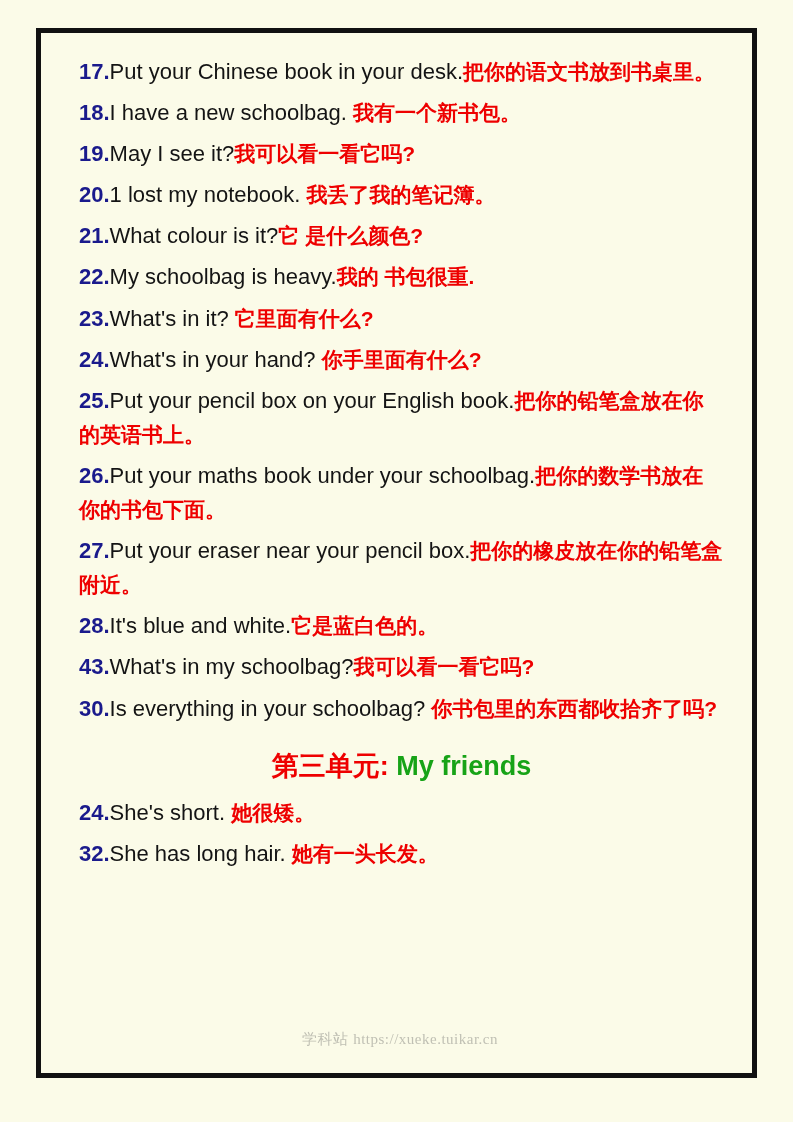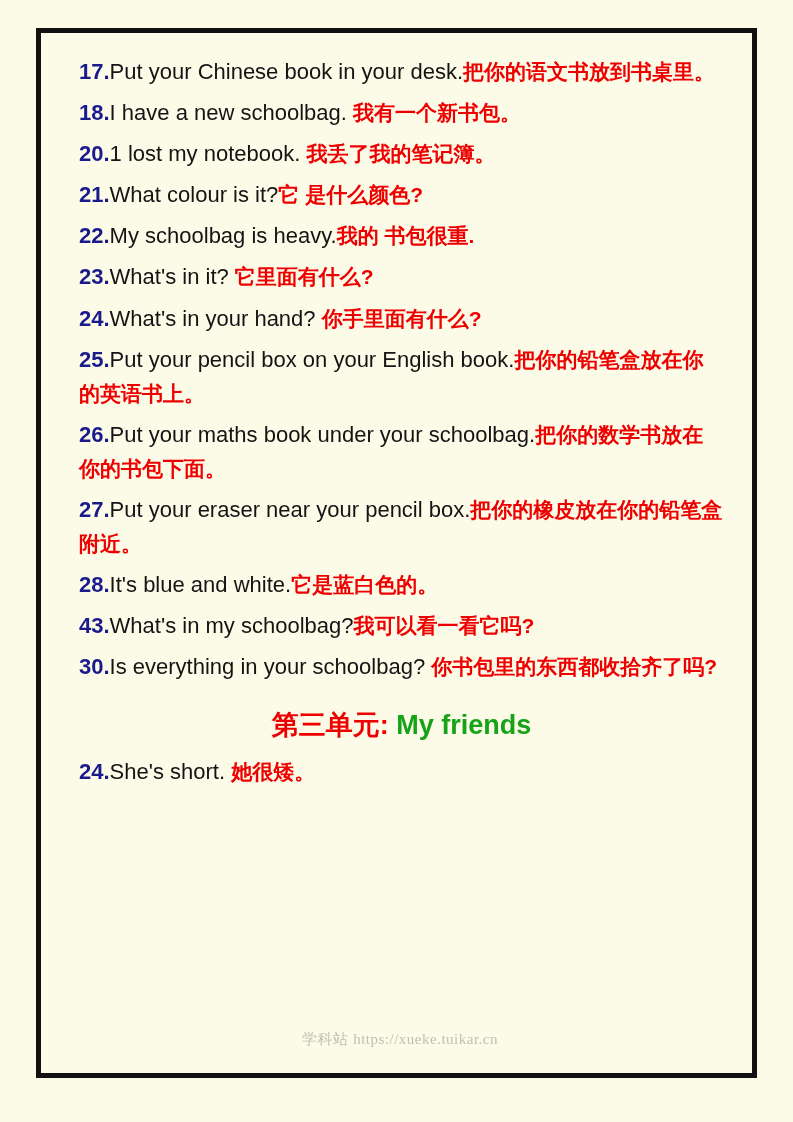--- a/index.html
+++ b/index.html
@@ -92,20 +92,23 @@
     <div class="content">
 
       <p class="line">
         <span class="num">17.</span><span class="en">Put your Chinese book in your desk.</span><span class="cn">把你的语文书放到书桌里。</span>
       </p>
 
       <p class="line">
         <span class="num">18.</span><span class="en">I have a new schoolbag. </span><span class="cn">我有一个新书包。</span>
       </p>
 
+      <p class="line">
+        <span class="num">19.</span><span class="en">May I see it?</span><span class="cn">我可以看一看它吗?</span>
+      </p>
 
       <p class="line">
         <span class="num">20.</span><span class="en">1 lost my notebook. </span><span class="cn">我丢了我的笔记簿。</span>
       </p>
 
       <p class="line">
         <span class="num">21.</span><span class="en">What colour is it?</span><span class="cn">它 是什么颜色?</span>
       </p>
 
       <p class="line">
@@ -145,20 +148,23 @@
       </p>
 
       <p class="section-heading">
         <span class="sec-cn">第三单元: </span><span class="sec-en">My friends</span>
       </p>
 
       <p class="line">
         <span class="num">24.</span><span class="en">She's short. </span><span class="cn">她很矮。</span>
       </p>
 
+      <p class="line">
+        <span class="num">32.</span><span class="en">She has long hair. </span><span class="cn">她有一头长发。</span>
+      </p>
 
     </div>
 
     <div class="watermark">
       <span class="wm-cn">学科站 </span><span class="wm-url">https://xueke.tuikar.cn</span>
     </div>
   </div>
 </div>
 
 </body></html>

